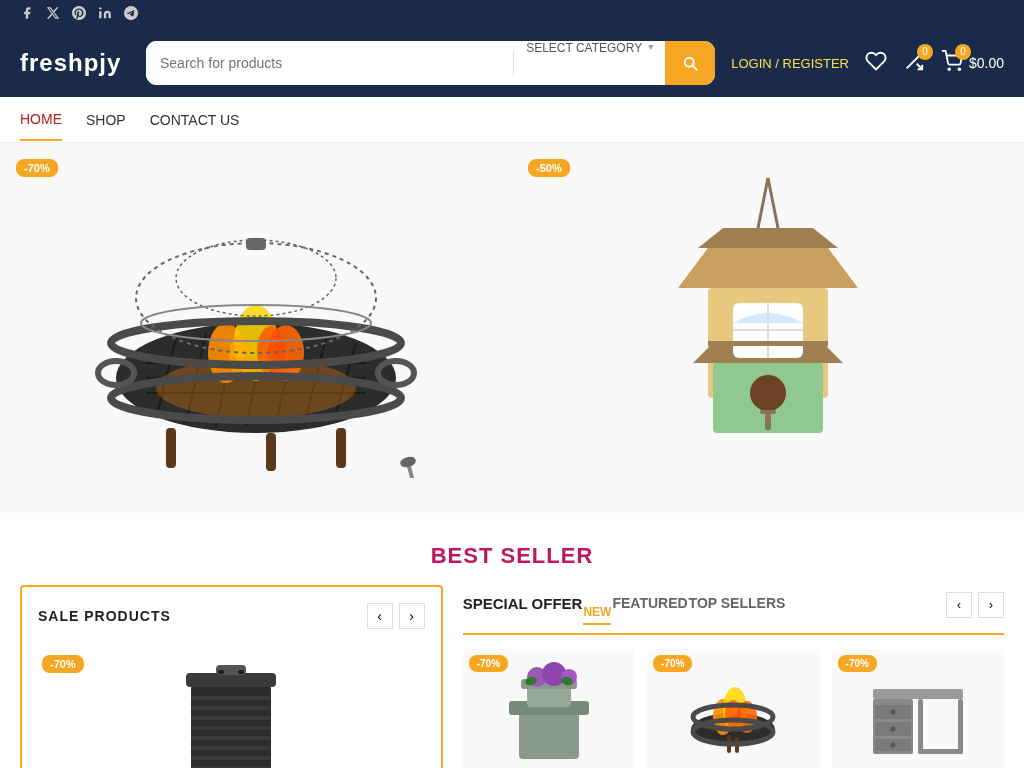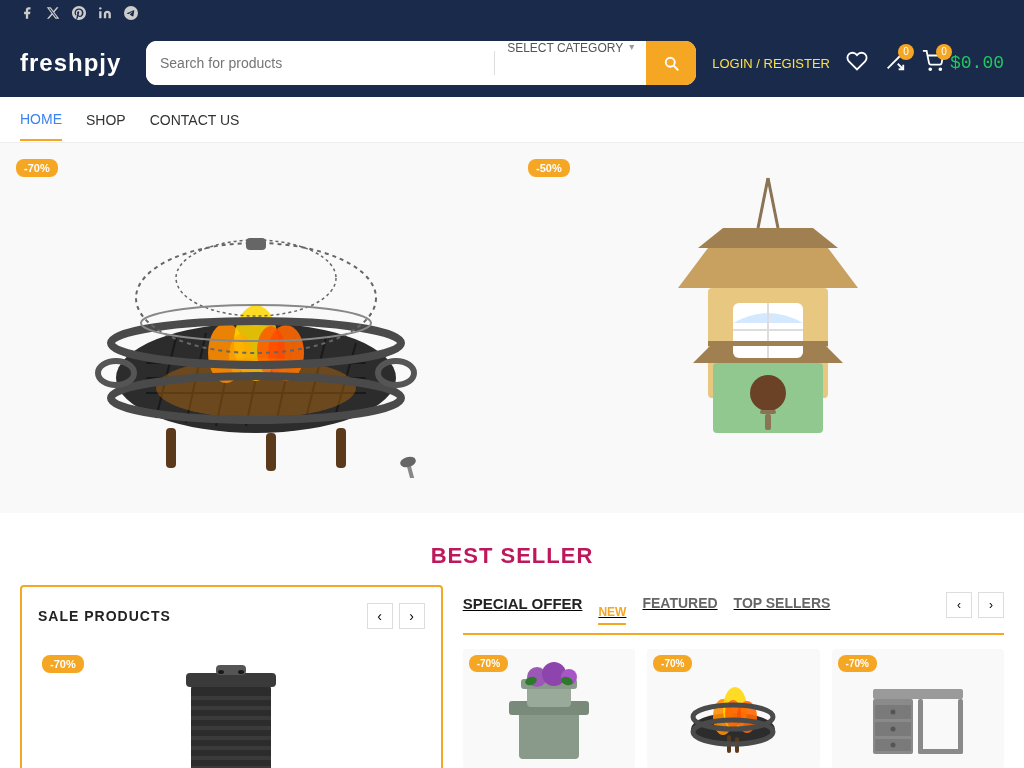--- a/index.html
+++ b/index.html
@@ -143,21 +143,21 @@
       height: 46px;
     }
     .nav a {
       text-decoration: none;
       font-size: 14px;
       font-weight: 500;
       color: #333;
       padding: 12px 0;
     }
     .nav a.active {
-      color: #3b82f6;
+      color: #b91c1c;
       border-bottom: 2px solid #f5a623;
     }
 
     
     .hero {
       display: flex;
       background: #f9f9f9;
       min-height: 370px;
       position: relative;
       overflow: hidden;
@@ -260,22 +260,21 @@
       display: flex;
       align-items: center;
       justify-content: space-between;
       margin-bottom: 14px;
       border-bottom: 2px solid #f5a623;
       padding-bottom: 8px;
     }
     .special-offer-tabs {
       display: flex;
       align-items: center;
-      gap: 16px;
-      text-decoration: underline;
+      gap: 1px;
     }
     .special-offer-tab {
       font-size: 14px;
       font-weight: bold;
       color: #666;
       cursor: pointer;
       padding-bottom: 4px;
     }
     .special-offer-tab.active {
       color: #f5a623;
@@ -392,21 +391,21 @@
 
     <div class="cart-btn">
       <div class="icon-btn" style="position:relative">
         <svg width="22" height="22" viewBox="0 0 24 24" fill="none" stroke="#fff" stroke-width="2">
             <circle cx="9" cy="21" r="1"></circle>
             <circle cx="20" cy="21" r="1"></circle>
             <path d="M1 1h4l2.68 13.39a2 2 0 002 1.61h9.72a2 2 0 002-1.61L23 6H6"></path>
           </svg>
         <span class="badge">0</span>
       </div>
-      <span style="color:#22c55e;font-size:18px;font-family:Liberation Mono, monospace;">$0.00</span>
+      <span style="color:#ffffff;font-size:14px;">$0.00</span>
     </div>
   </div>
 </div>
 
 <nav class="nav">
   <a href="#" class="active">HOME</a>
   <a href="#">SHOP</a>
   <a href="#">CONTACT US</a>
 </nav>
 

